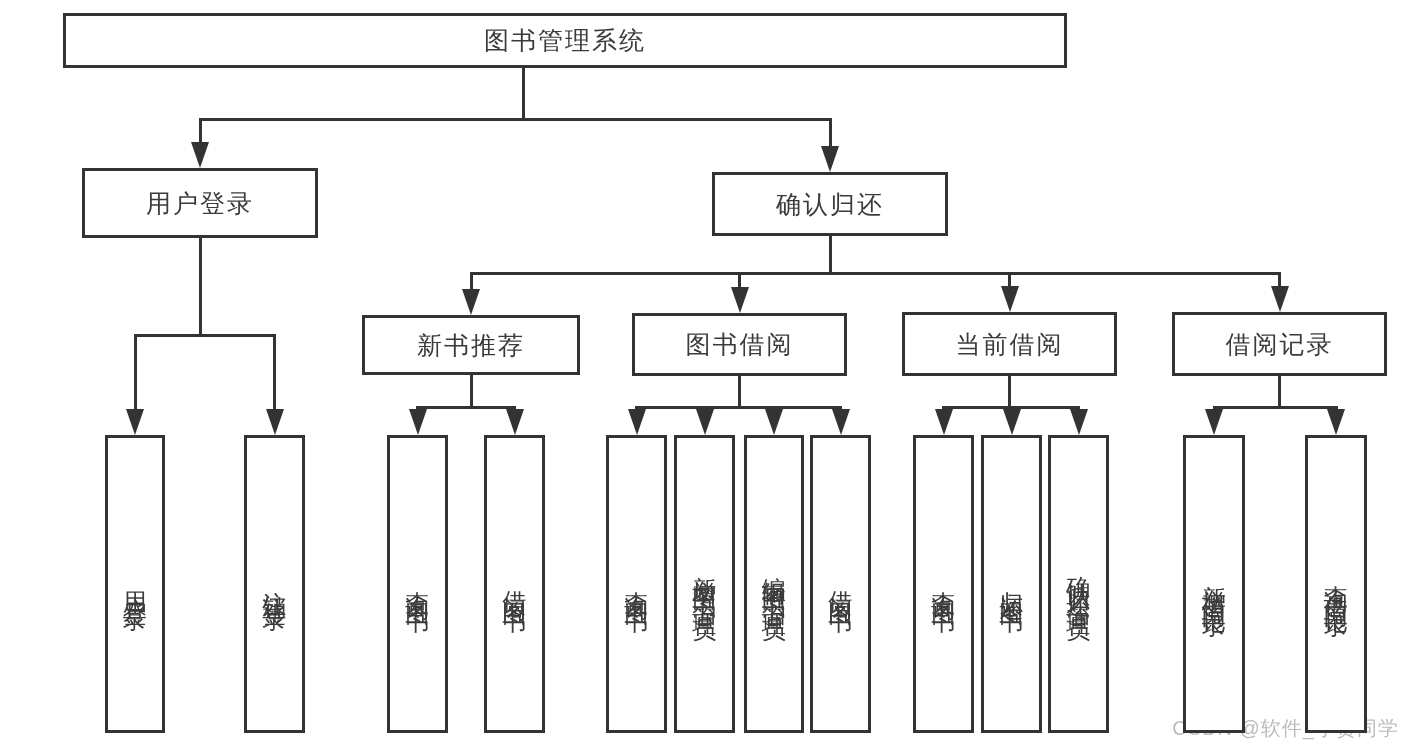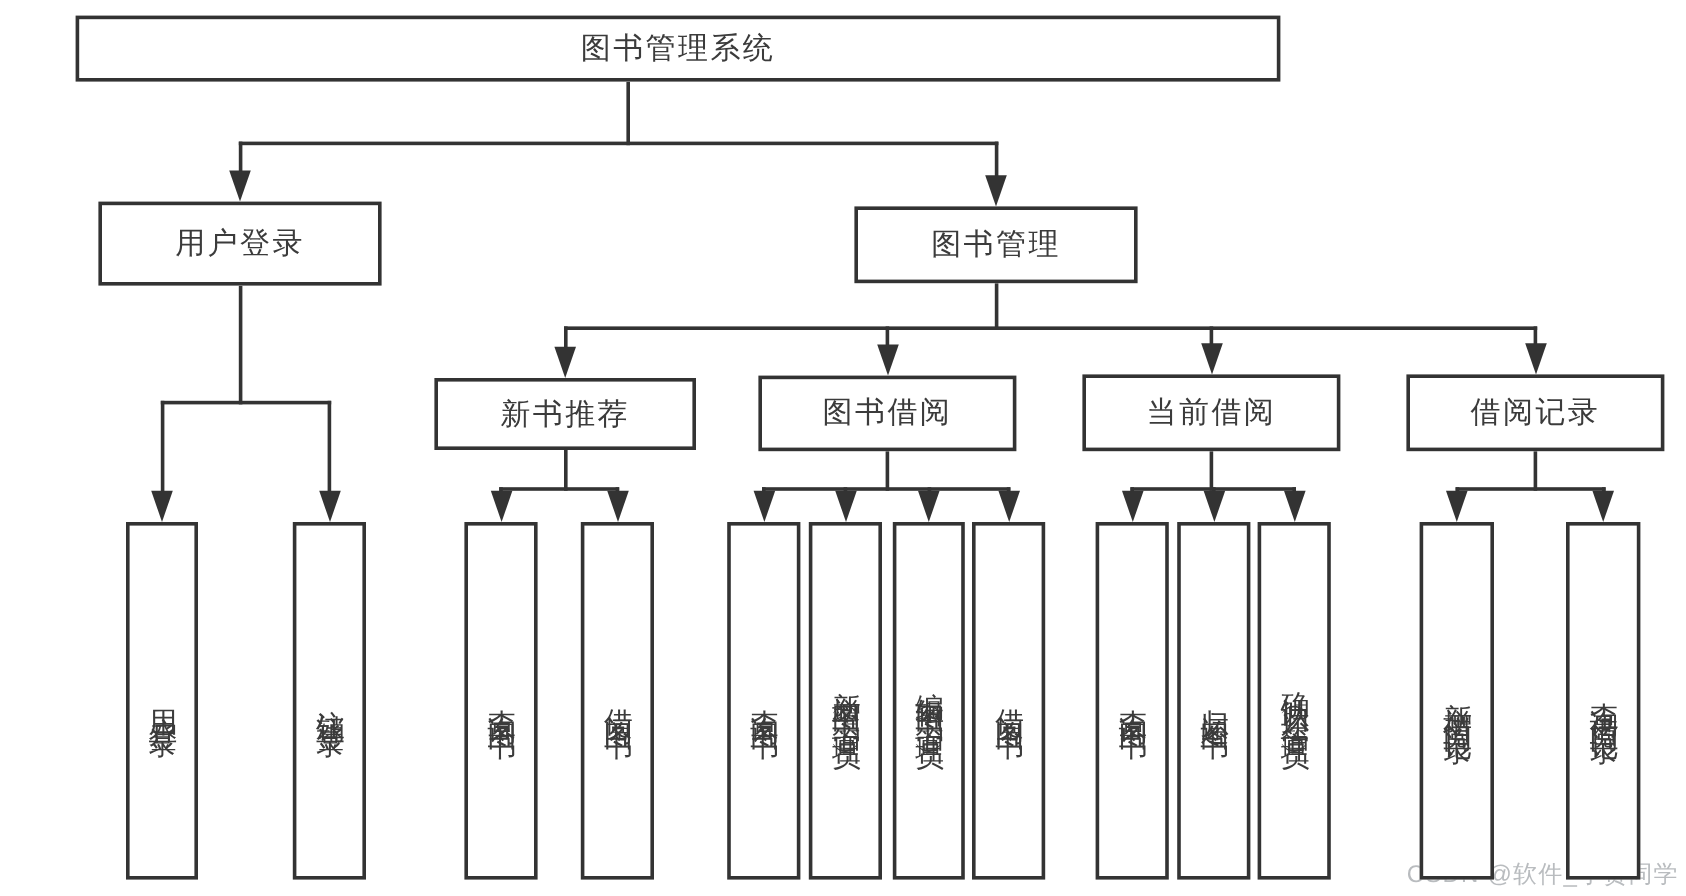--- a/index.html
+++ b/index.html
@@ -117,21 +117,21 @@
     <div class="arrowhead" style="left: 1205px; top: 409px;"></div>
     <div class="edge" style="left: 1334.5px; top: 406px; width: 3px; height: 5px;"></div>
     <div class="arrowhead" style="left: 1327px; top: 409px;"></div>
     <div class="node" style="left: 19px; top: 13px; width: 1004px; height: 55px; margin-left: 44px;">
       <span class="node-label">图书管理系统</span>
     </div>
     <div class="node" style="left: 82px; top: 168px; width: 236px; height: 70px;">
       <span class="node-label">用户登录</span>
     </div>
     <div class="node" style="left: 712px; top: 172px; width: 236px; height: 64px;">
-      <span class="node-label">图书管理</span>
+      <span class="node-label">确认归还</span>
     </div>
     <div class="node" style="left: 632px; top: 313px; width: 215px; height: 63px;">
       <span class="node-label">图书借阅</span>
     </div>
     <div class="node" style="left: 362px; top: 315px; width: 218px; height: 60px;">
       <span class="node-label">新书推荐</span>
     </div>
     <div class="node" style="left: 902px; top: 312px; width: 215px; height: 64px;">
       <span class="node-label">当前借阅</span>
     </div>

